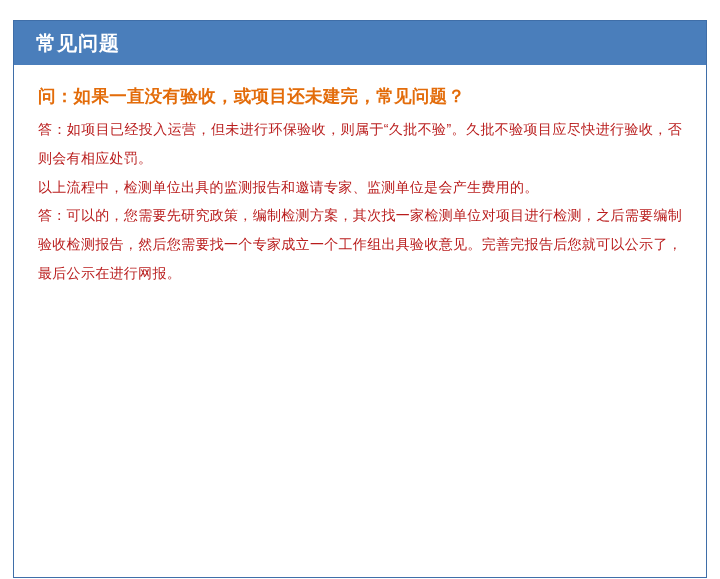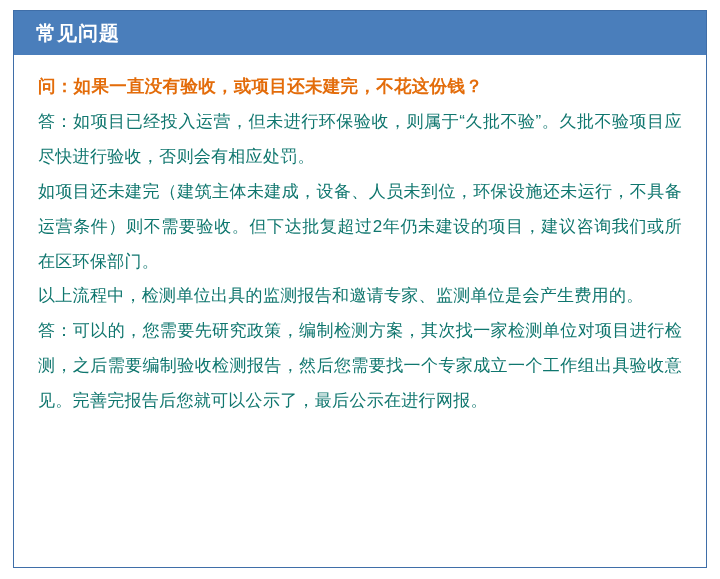--- a/index.html
+++ b/index.html
@@ -9,21 +9,21 @@
   }
   body {
     width: 720px;
     height: 579px;
     font-family: "Liberation Sans", "DejaVu Sans", sans-serif;
     overflow: hidden;
   }
   .faq-card {
     position: absolute;
     left: 13px;
-    top: 10px;
+    top: 20px;
     width: 694px;
     height: 558px;
     box-sizing: border-box;
     border: 1px solid #3f6ea8;
     background: #ffffff;
     display: flex;
     flex-direction: column;
   }
   .faq-header {
     background: #4a7ebb;
@@ -45,40 +45,39 @@
     font-size: 17.5px;
     font-weight: bold;
     line-height: 1.95;
     letter-spacing: 0.3px;
     margin: 0 0 2px 0;
   }
   .q-line.second {
     margin-top: 6px;
   }
   .a-para {
-    color: #0f766e;
-    font-size: 17px;
+    color: #b91c1c;
+    font-size: 14px;
     line-height: 2.05;
     letter-spacing: 0.3px;
     margin: 0;
     text-align: justify;
     text-justify: inter-ideograph;
   }
   .a-para + .a-para {
     margin-top: 0;
   }
 </style>
 </head>
 <body>
 
 <div class="faq-card">
   <div class="faq-header">常见问题</div>
   <div class="faq-body">
 
-    <p class="q-line">问：如果一直没有验收，或项目还未建完，不花这份钱？</p>
+    <p class="q-line">问：如果一直没有验收，或项目还未建完，常见问题？</p>
     <p class="a-para">答：如项目已经投入运营，但未进行环保验收，则属于“久批不验”。久批不验项目应尽快进行验收，否则会有相应处罚。</p>
-    <p class="a-para">如项目还未建完（建筑主体未建成，设备、人员未到位，环保设施还未运行，不具备运营条件）则不需要验收。但下达批复超过2年仍未建设的项目，建议咨询我们或所在区环保部门。</p>
 
     <p class="a-para">以上流程中，检测单位出具的监测报告和邀请专家、监测单位是会产生费用的。</p>
     <p class="a-para">答：可以的，您需要先研究政策，编制检测方案，其次找一家检测单位对项目进行检测，之后需要编制验收检测报告，然后您需要找一个专家成立一个工作组出具验收意见。完善完报告后您就可以公示了，最后公示在进行网报。</p>
 
   </div>
 </div>
 
 </body></html>

